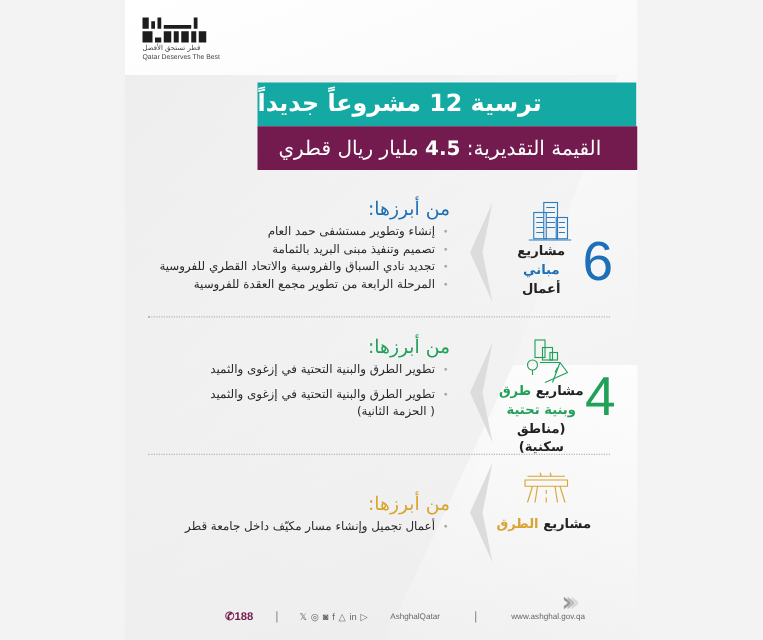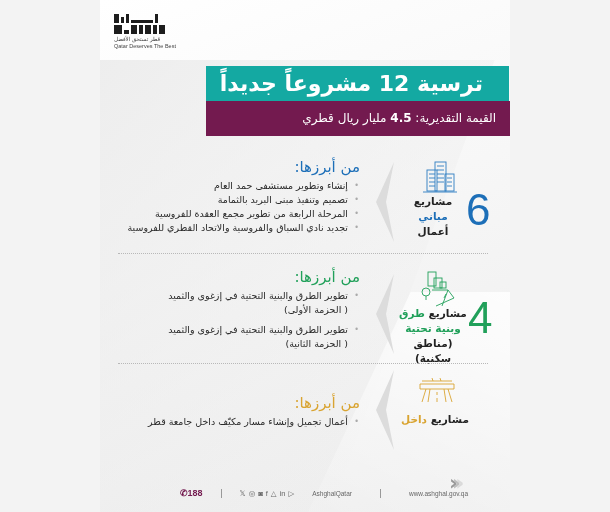--- a/index.html
+++ b/index.html
@@ -25,27 +25,27 @@
   .logo { position: absolute; left: 14px; top: 14px; width: 70px; }
   .logo .mark { display: flex; flex-direction: column; gap: 2px; align-items: flex-start; }
   .logo .mark .row { display: flex; gap: 2px; }
   .logo .mark .b { background: #1d1d1d; height: 9px; }
   .logo .ar { font-size: 5.5px; color: #444; margin-top: 2px; direction: rtl; text-align: left; }
   .logo .en { font-size: 5.5px; color: #444; font-family: "Liberation Sans", sans-serif; margin-top: 1px; }
 
   .banner-title {
     position: absolute; left: 106px; top: 66px; width: 303px; height: 35px;
     background: #14a9a2; color: #fff; direction: rtl;
-    font-family: "DejaVu Sans", sans-serif; font-weight: bold; font-size: 22px;
-    padding-right: 26px; line-height: 35px; text-align: right;
+    font-family: "DejaVu Sans", sans-serif; font-weight: bold; font-size: 19px;
+    padding-right: 26px; line-height: 35px; text-align: left;
   }
   .banner-value {
     position: absolute; left: 106px; top: 101px; width: 304px; height: 35px;
     background: #731a4f; color: #fff; direction: rtl;
-    font-size: 12px; padding-right: 14px; line-height: 35px; text-align: right;
+    font-size: 16px; padding-right: 29px; line-height: 35px; text-align: right;
   }
   .banner-value b { font-weight: bold; }
 
   .section { position: absolute; left: 0; width: 410px; }
   .sec-label { position: absolute; text-align: center; direction: rtl; font-weight: bold; font-size: 10.5px; line-height: 15px; color: #222; }
   .big-num { position: absolute; font-size: 44px; font-family: "Liberation Sans", sans-serif; line-height: 44px; }
   .icon { position: absolute; }
 
   .chev { position: absolute; width: 22px; height: 80px; }
 
@@ -127,22 +127,22 @@
       <div>أعمال</div>
     </div>
     <svg class="chev" style="left:274px;top:12px" viewBox="0 0 22 80">
       <path d="M20 0 L2 40 L20 80 L12 40 Z" fill="#dcdcdc"></path>
     </svg>
     <div class="points" style="right:150px;top:8px;width:240px">
       <div class="head" style="color:#1d6fb8">من أبرزها:</div>
       <ul>
         <li>إنشاء وتطوير مستشفى حمد العام</li>
         <li>تصميم وتنفيذ مبنى البريد بالثمامة</li>
+        <li>تجديد نادي السباق والفروسية والاتحاد القطري للفروسية</li>
         <li>المرحلة الرابعة من تطوير مجمع العقدة للفروسية</li>
-        <li>تجديد نادي السباق والفروسية والاتحاد القطري للفروسية</li>
       </ul>
     </div>
   </div>
   <div class="divider" style="top:253px"></div>
 
   <div class="section" style="top:258px;height:105px">
     <svg class="icon" style="left:318px;top:10px" width="40" height="40" viewBox="0 0 40 40">
       <g fill="none" stroke="#21a05a" stroke-width="0.9">
         <rect x="10" y="4" width="8" height="14"></rect>
         <rect x="16" y="10" width="8" height="10"></rect>
@@ -159,21 +159,21 @@
       <div><span>مشاريع</span> <span style="color:#21a05a">طرق</span></div>
       <div style="color:#21a05a">وبنية تحتية</div>
       <div style="font-weight:bold">(مناطق سكنية)</div>
     </div>
     <svg class="chev" style="left:274px;top:16px" viewBox="0 0 22 80">
       <path d="M20 0 L2 40 L20 80 L12 40 Z" fill="#dcdcdc"></path>
     </svg>
     <div class="points" style="right:150px;top:10px;width:200px">
       <div class="head" style="color:#21a05a">من أبرزها:</div>
       <ul>
-        <li><span>تطوير الطرق والبنية التحتية في إزغوى والثميد</span><span class="cont">( الحزمة الأولى)</span></li>
+        <li><span>تطوير الطرق والبنية التحتية في إزغوى والثميد</span></li>
         <li style="margin-top:6px"><span>تطوير الطرق والبنية التحتية في إزغوى والثميد</span><span class="cont">( الحزمة الثانية)</span></li>
       </ul>
     </div>
   </div>
   <div class="divider" style="top:363px"></div>
 
   <div class="section" style="top:368px;height:100px">
     <svg class="icon" style="left:318px;top:10px" width="38" height="26" viewBox="0 0 38 26">
       <g fill="none" stroke="#d9a431" stroke-width="0.9">
         <path d="M2 6 L36 6 L36 11 L2 11 Z"></path>
@@ -182,21 +182,21 @@
           <path d="M12 11 L10 24"></path>
         <path d="M30 11 L34 24"></path>
           <path d="M26 11 L28 24"></path>
         <line x1="19" y1="14" x2="19" y2="17"></line>
           <line x1="19" y1="20" x2="19" y2="24"></line>
         <line x1="14" y1="0" x2="15" y2="3"></line>
           <line x1="22" y1="0" x2="23" y2="3"></line>
       </g>
     </svg>
     <div class="sec-label" style="left:290px;top:44px;width:90px">
-      <div><span>مشاريع</span> <span style="color:#d9a431">داخل</span></div>
+      <div><span>مشاريع</span> <span style="color:#d9a431">الطرق</span></div>
     </div>
     <svg class="chev" style="left:274px;top:2px" viewBox="0 0 22 80">
       <path d="M20 0 L2 40 L20 80 L12 40 Z" fill="#dcdcdc"></path>
     </svg>
     <div class="points" style="right:150px;top:26px;width:220px">
       <div class="head" style="color:#d9a431">من أبرزها:</div>
       <ul>
         <li>أعمال تجميل وإنشاء مسار مكيّف داخل جامعة قطر</li>
       </ul>
     </div>

